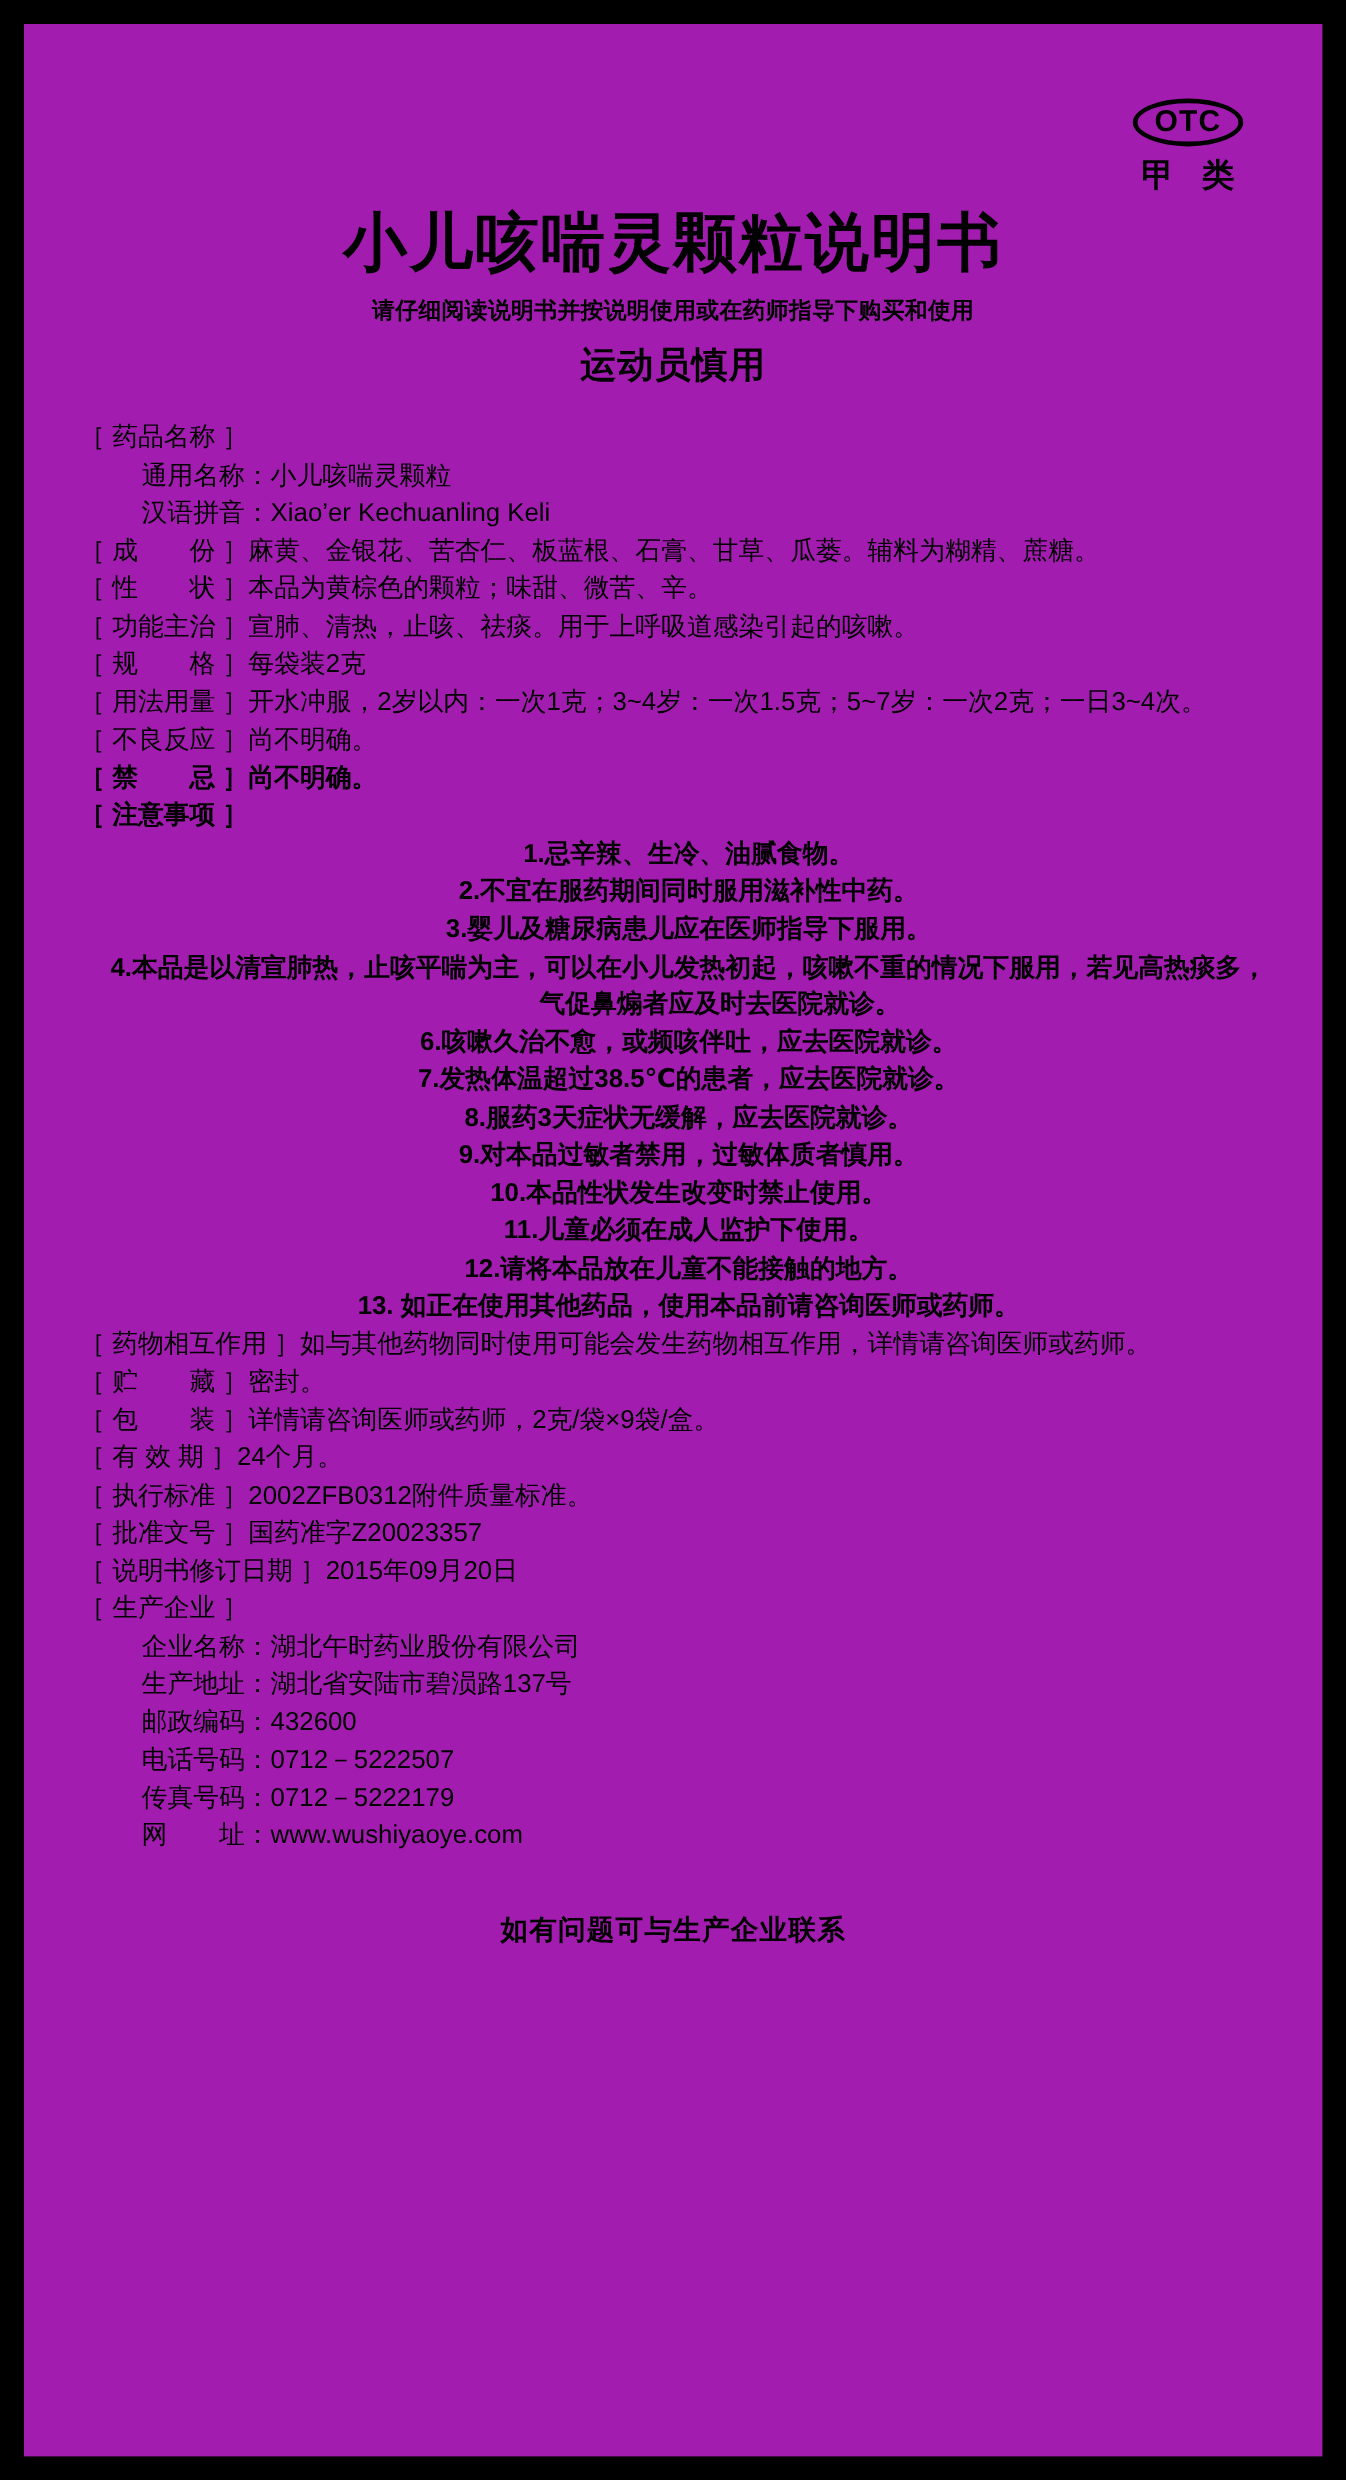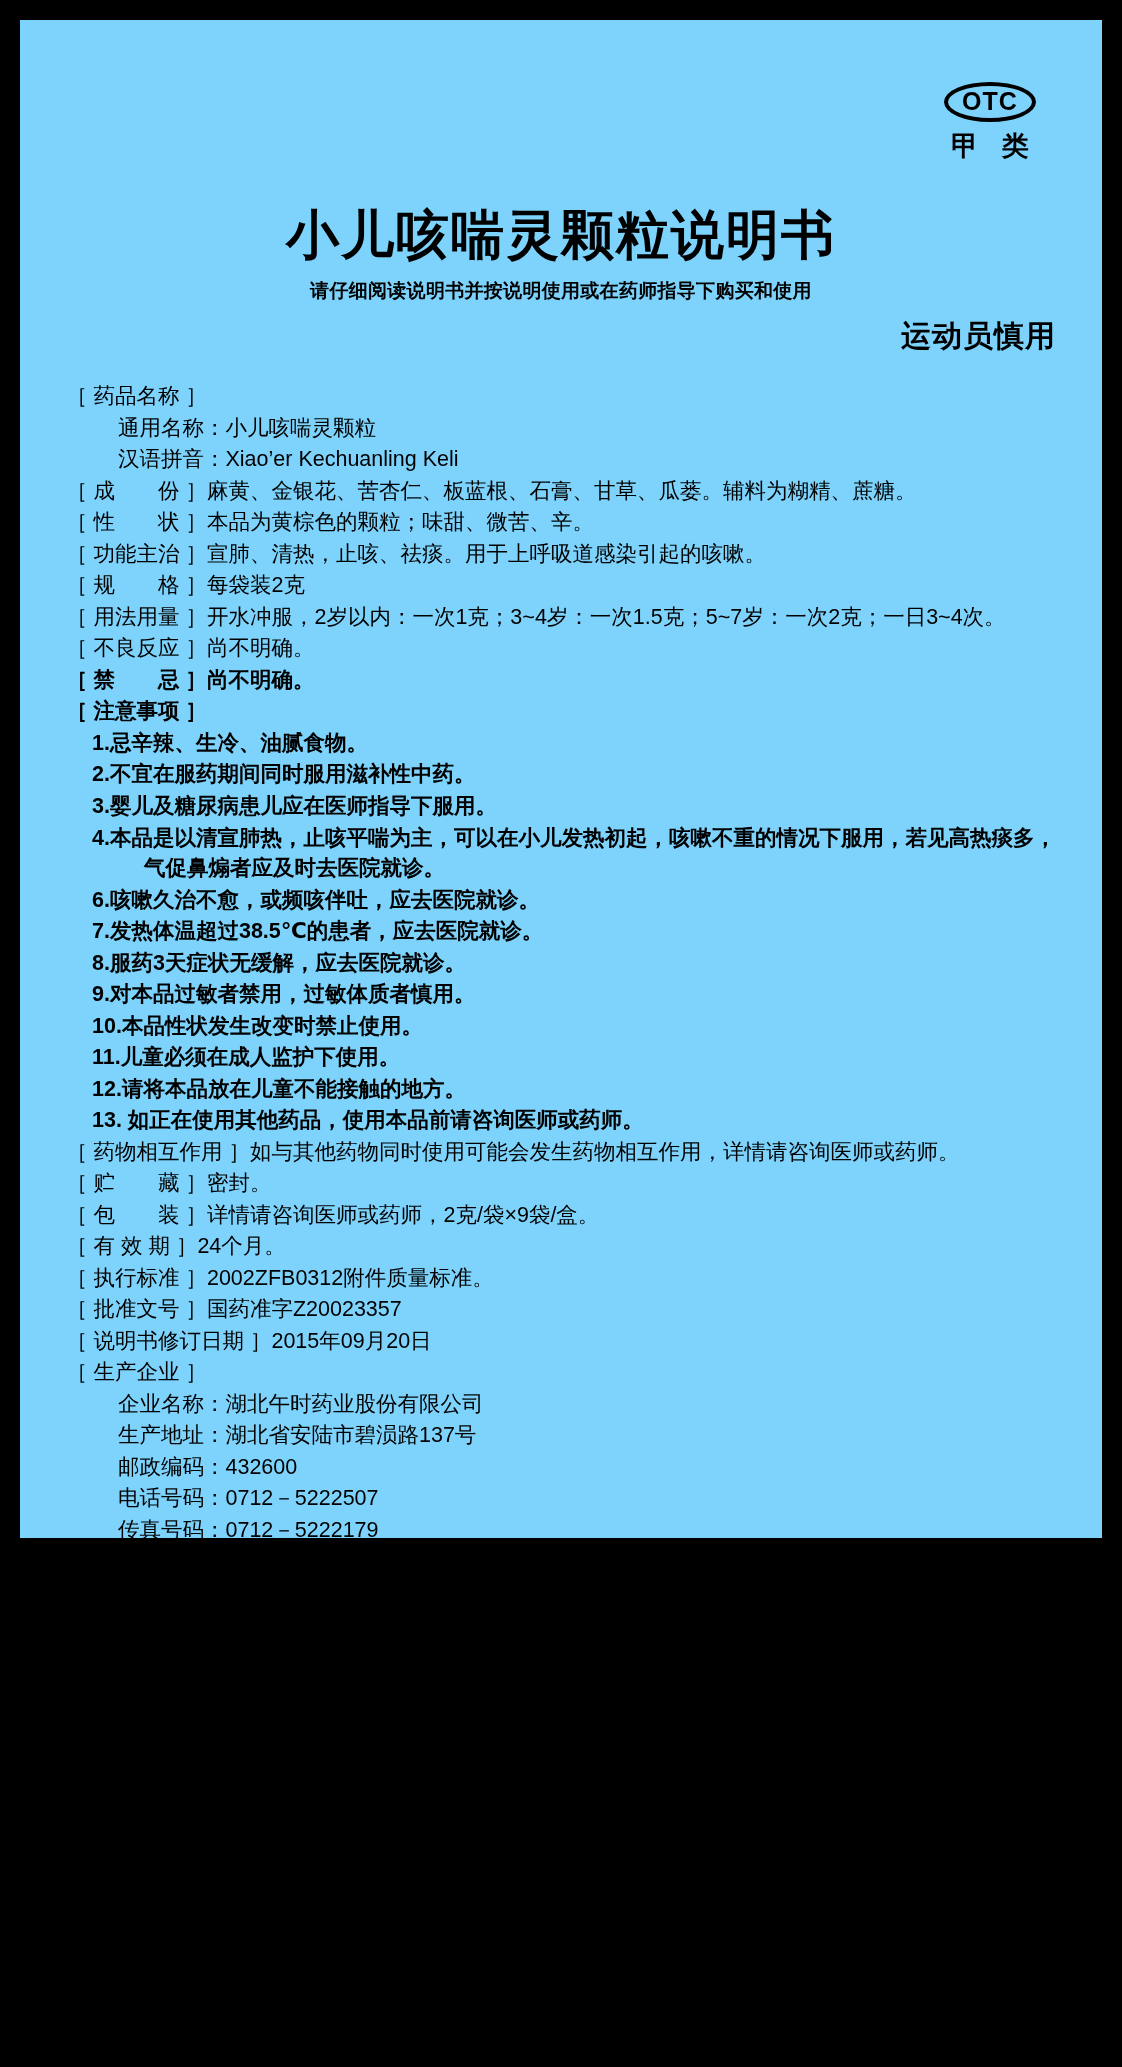--- a/index.html
+++ b/index.html
@@ -10,24 +10,24 @@
   body {
     width: 1122px;
     height: 2067px;
     font-family: "Liberation Sans", "DejaVu Sans", sans-serif;
   }
   .page {
     position: absolute;
     left: 20px;
     top: 20px;
     width: 1082px;
-    height: 1518px;
-    background: #7dd3fc;
+    height: 2027px;
+    background: #a21caf;
     box-sizing: border-box;
-    padding: 56px 46px 20px 46px;
+    padding: 24px 46px 20px 46px;
   }
   
   .otc-block {
     position: absolute;
     right: 52px;
     top: 62px;
     text-align: center;
     width: 120px;
   }
   .otc-oval {
@@ -56,21 +56,21 @@
     line-height: 1.1;
   }
   .subtitle {
     text-align: center;
     font-size: 19px;
     font-weight: bold;
     margin-top: 14px;
     letter-spacing: 0.3px;
   }
   .warning {
-    text-align: right;
+    text-align: center;
     font-size: 30px;
     font-weight: bold;
     margin-top: 12px;
     letter-spacing: 1px;
   }
   .body {
     margin-top: 24px;
     font-size: 21.5px;
     line-height: 1.42;
     color: #000;
@@ -88,20 +88,21 @@
   .lbl.b { font-weight: bold; }
   .hang {
     padding-left: 52px;
     text-indent: -52px;
   }
   .num-item {
     font-weight: bold;
     padding-left: 78px;
     text-indent: -52px;
     margin-bottom: 1px;
+    text-align: center;
   }
   .sub-field {
     padding-left: 52px;
     margin-bottom: 1px;
   }
   .footer {
     text-align: center;
     font-size: 23px;
     font-weight: bold;
     margin-top: 48px;

